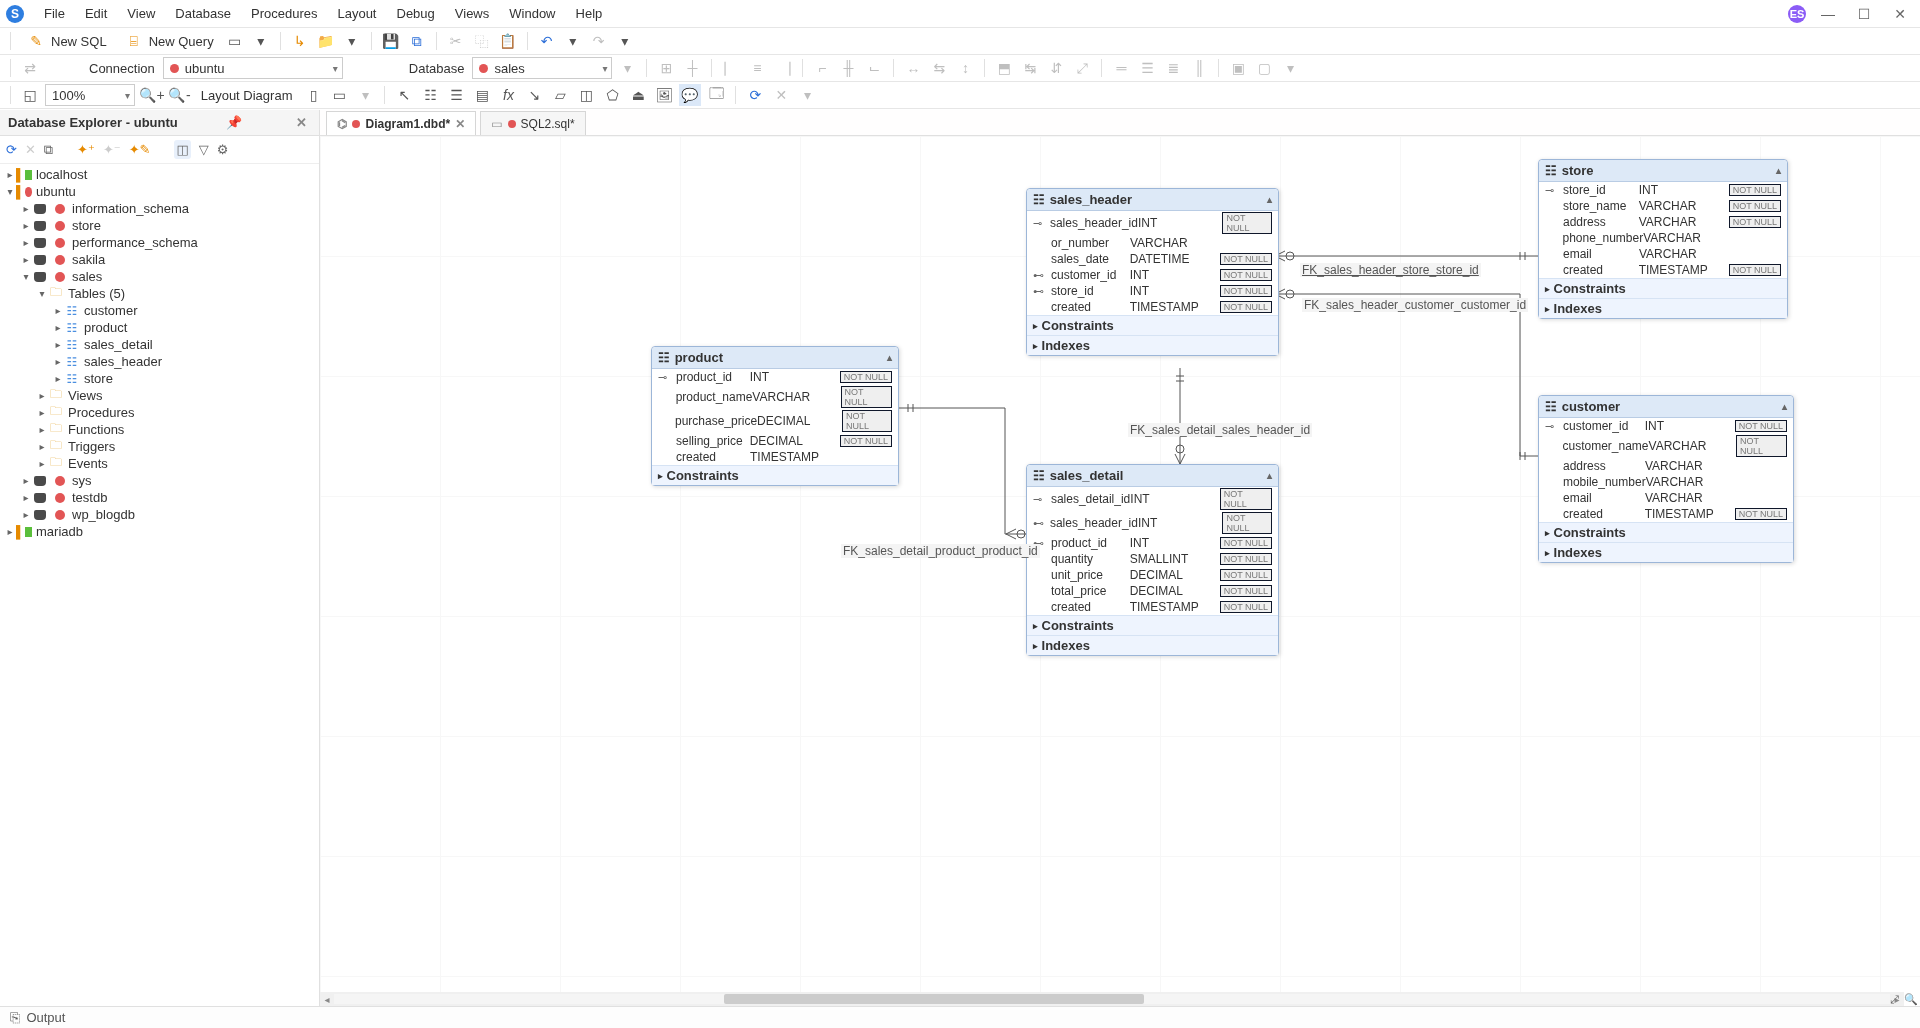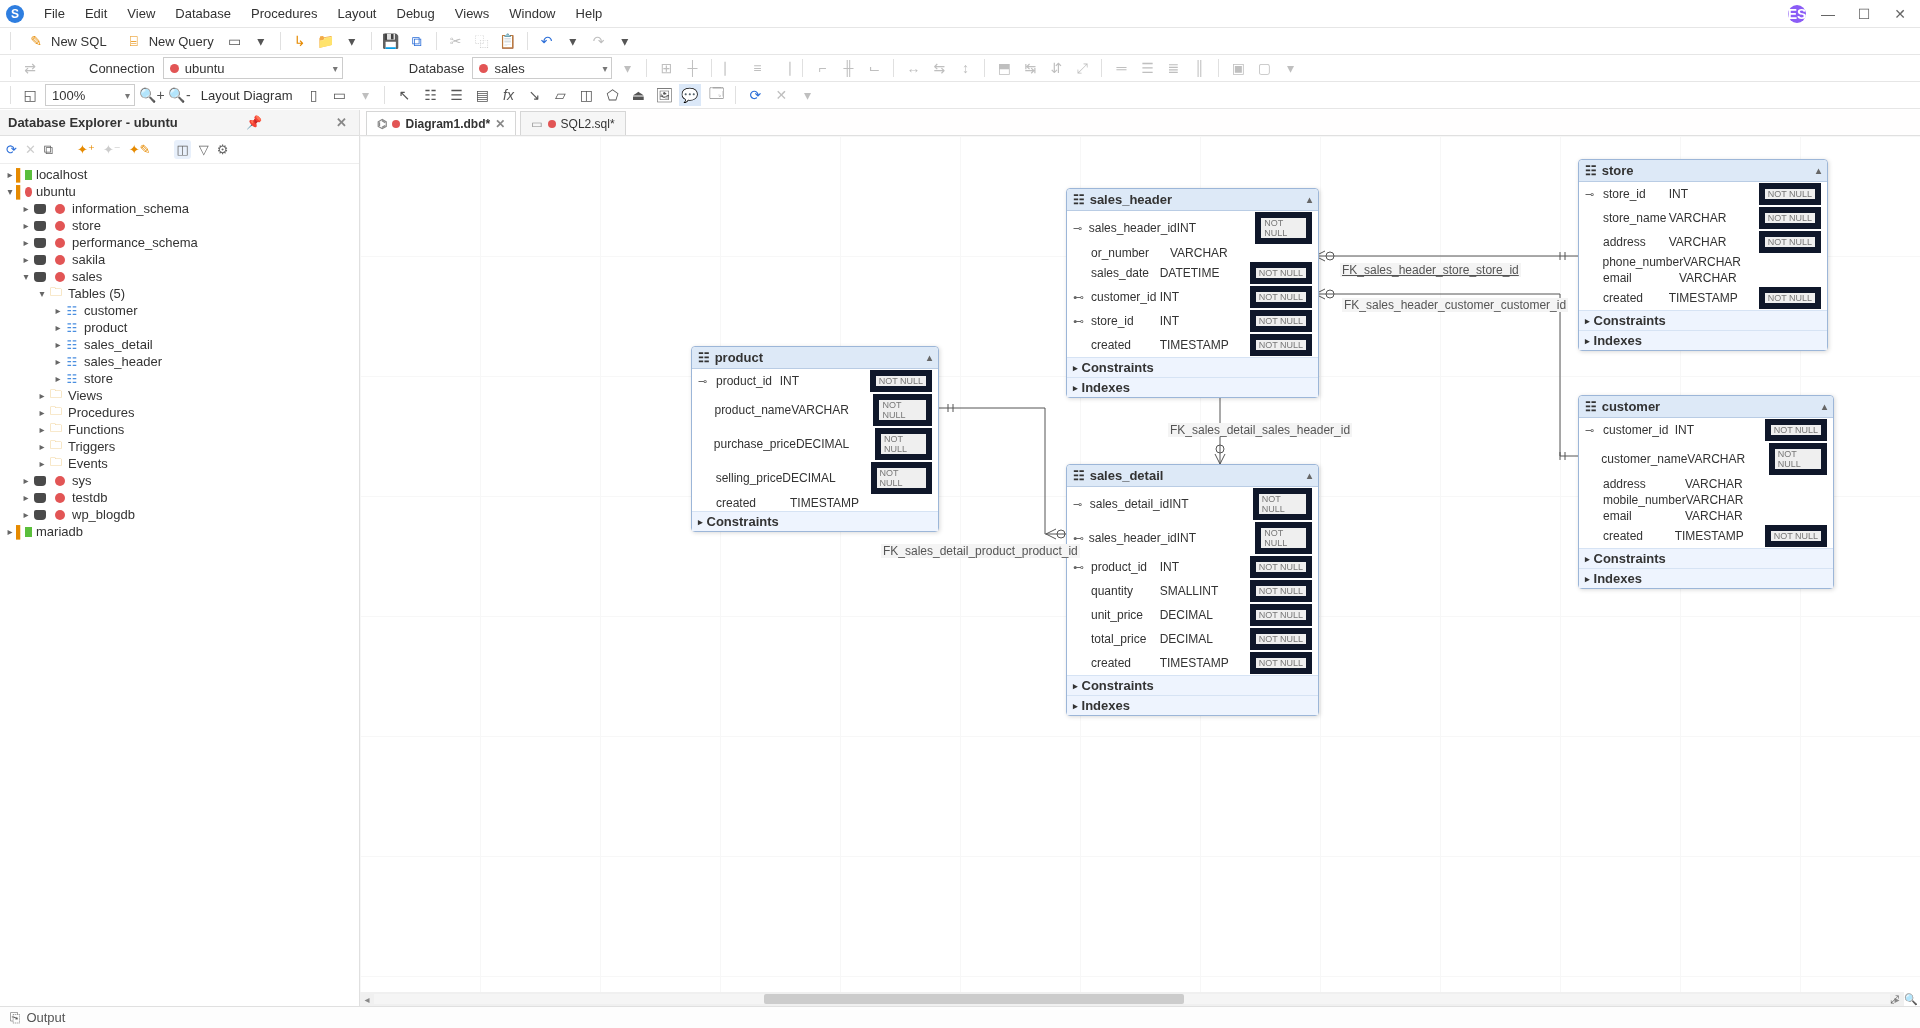--- a/index.html
+++ b/index.html
@@ -3,39 +3,39 @@
 <meta charset="utf-8">
 <style>
 * { box-sizing: border-box; margin: 0; padding: 0; font-family: "Segoe UI", Tahoma, sans-serif; }
 body { width: 1920px; height: 1028px; background: #fff; overflow: hidden; font-size: 13px; color: #333; position: relative; }
 
 
 .menubar { height: 28px; display: flex; align-items: center; padding: 0 6px; border-bottom: 1px solid #e6e6e6; }
 .app-logo { width: 18px; height: 18px; background: #2e7ee0; border-radius: 50%; color: #fff; font-weight: bold; font-size: 12px; display: flex; align-items: center; justify-content: center; margin-right: 10px; }
 .menubar .menu-item { padding: 3px 10px; cursor: default; }
 .titlebar-right { margin-left: auto; display: flex; align-items: center; gap: 8px; }
-.user-badge { width: 18px; height: 18px; background: #8b5cf6; color: #fff; font-size: 14px; font-weight: bold; display: flex; align-items: center; justify-content: center; border-radius: 50%; }
+.user-badge { width: 18px; height: 18px; background: #8b5cf6; color: #fff; font-size: 11px; font-weight: bold; display: flex; align-items: center; justify-content: center; border-radius: 50%; }
 .win-btn { width: 28px; text-align: center; font-size: 14px; color: #666; }
 
 
 .toolbar { height: 27px; display: flex; align-items: center; gap: 4px; padding: 0 6px; border-bottom: 1px solid #e6e6e6; }
 .tbtn { min-width: 22px; height: 22px; display: inline-flex; align-items: center; justify-content: center; color: #555; font-size: 14px; }
 .tbtn.orange { color: #e68a00; }
 .tbtn.blue { color: #2d6fd8; }
 .tbtn.grey { color: #bfbfbf; }
 .tlabel { padding: 0 4px; color: #333; margin-left: 40px; }
 .sep { width: 1px; height: 18px; background: #e0e0e0; margin: 0 4px; }
 .dropdown { display: flex; align-items: center; border: 1px solid #ccc; height: 22px; padding: 0 4px 0 6px; min-width: 90px; background: #fff; }
 .dropdown .dot { width: 9px; height: 9px; border-radius: 50%; background: #e25555; margin-right: 6px; }
 .dropdown .chev { margin-left: auto; font-size: 10px; color: #777; }
 .ttext-btn { display: flex; align-items: center; gap: 4px; height: 22px; padding: 0 6px; }
 
 
 .main { position: absolute; top: 110px; bottom: 22px; left: 0; right: 0; display: flex; }
-.side { width: 360px; border-right: 1px solid #e0e0e0; display: flex; flex-direction: column; }
+.side { width: 320px; border-right: 1px solid #e0e0e0; display: flex; flex-direction: column; }
 .side-hdr { display: flex; align-items: center; height: 26px; padding: 0 8px; background: #f5f5f5; border-bottom: 1px solid #e0e0e0; font-weight: 600; color: #333; }
 .side-hdr .hdr-btn { margin-left: auto; font-size: 13px; color: #888; padding: 0 4px; }
 .side-tool { display: flex; align-items: center; gap: 8px; padding: 4px 6px; border-bottom: 1px solid #eee; color: #666; }
 .side-tool .actv { color: #2d6fd8; }
 .side-tool .clr { color: #e68a00; }
 .tree { flex: 1; overflow: auto; padding: 2px 0; }
 .tree-row { display: flex; align-items: center; height: 17px; padding-right: 6px; white-space: nowrap; }
 .twist { width: 12px; text-align: center; color: #666; font-size: 10px; }
 .ticon { width: 16px; height: 16px; margin-right: 4px; display: inline-flex; align-items: center; justify-content: center; font-size: 12px; }
 .sq-green { width: 10px; height: 10px; background: #5bbf3b; }
@@ -54,21 +54,21 @@
 .canvas { flex: 1; position: relative; background-image: linear-gradient(#f7f7f7 1px, transparent 1px), linear-gradient(90deg,#f7f7f7 1px, transparent 1px); background-size: 120px 120px; overflow: hidden; }
 
 
 .ent { position: absolute; border: 1px solid #9cb6d8; border-radius: 4px; background: #fff; box-shadow: 1px 1px 4px rgba(0,0,0,.15); min-width: 240px; }
 .ent-hdr { display: flex; align-items: center; gap: 5px; background: #dde9f7; padding: 3px 6px; font-weight: bold; color: #333; border-bottom: 1px solid #b9cce4; border-radius: 4px 4px 0 0; }
 .ent-hdr .collapse { margin-left: auto; font-size: 10px; color: #666; }
 .ent-row { display: flex; align-items: center; padding: 1px 6px; font-size: 12px; }
 .ent-row .keycol { width: 18px; font-size: 11px; color: #666; }
 .ent-row .name { flex: 1; }
 .ent-row .type { width: 90px; color: #333; }
-.ent-row .nn { font-size: 9px; background: #efefef; border: 6px solid #0f172a; color: #777; padding: 0 3px; }
+.ent-row .nn { font-size: 9px; background: #efefef; border: 1px solid #0f172a; color: #777; padding: 0 3px; }
 .ent-sec { display: flex; align-items: center; gap: 4px; background: #eef4fe; padding: 2px 6px; font-weight: 600; border-top: 1px solid #d6e3f4; color: #333; }
 .ent-sec .tri { font-size: 9px; }
 
 .fk-label { position: absolute; font-size: 12px; color: #555; background: #f4f4f4; padding: 0 2px; }
 
 
 svg.rel { position: absolute; top: 0; left: 0; width: 100%; height: 100%; pointer-events: none; }
 svg.rel line, svg.rel polyline, svg.rel path { stroke: #555; stroke-width: 1; fill: none; }
 svg.rel circle { stroke: #555; stroke-width: 1; fill: none; }
 

